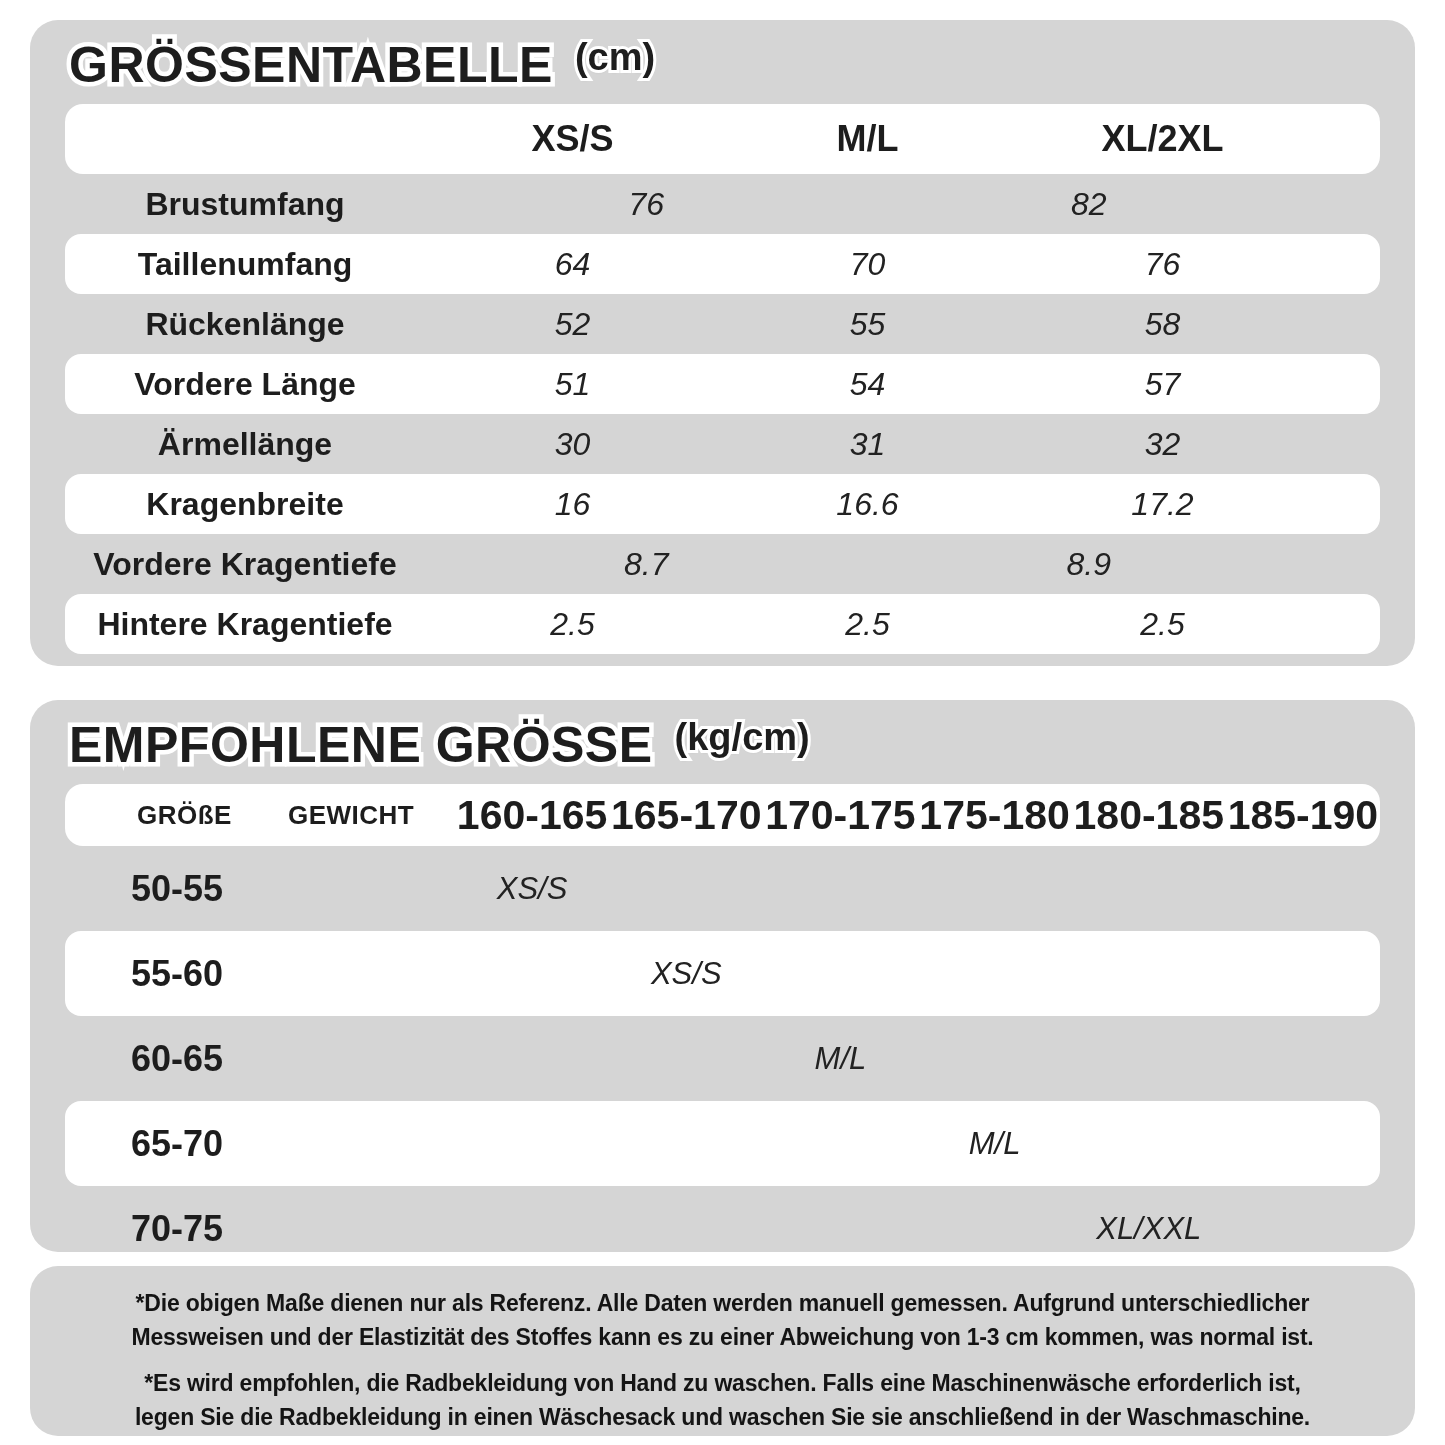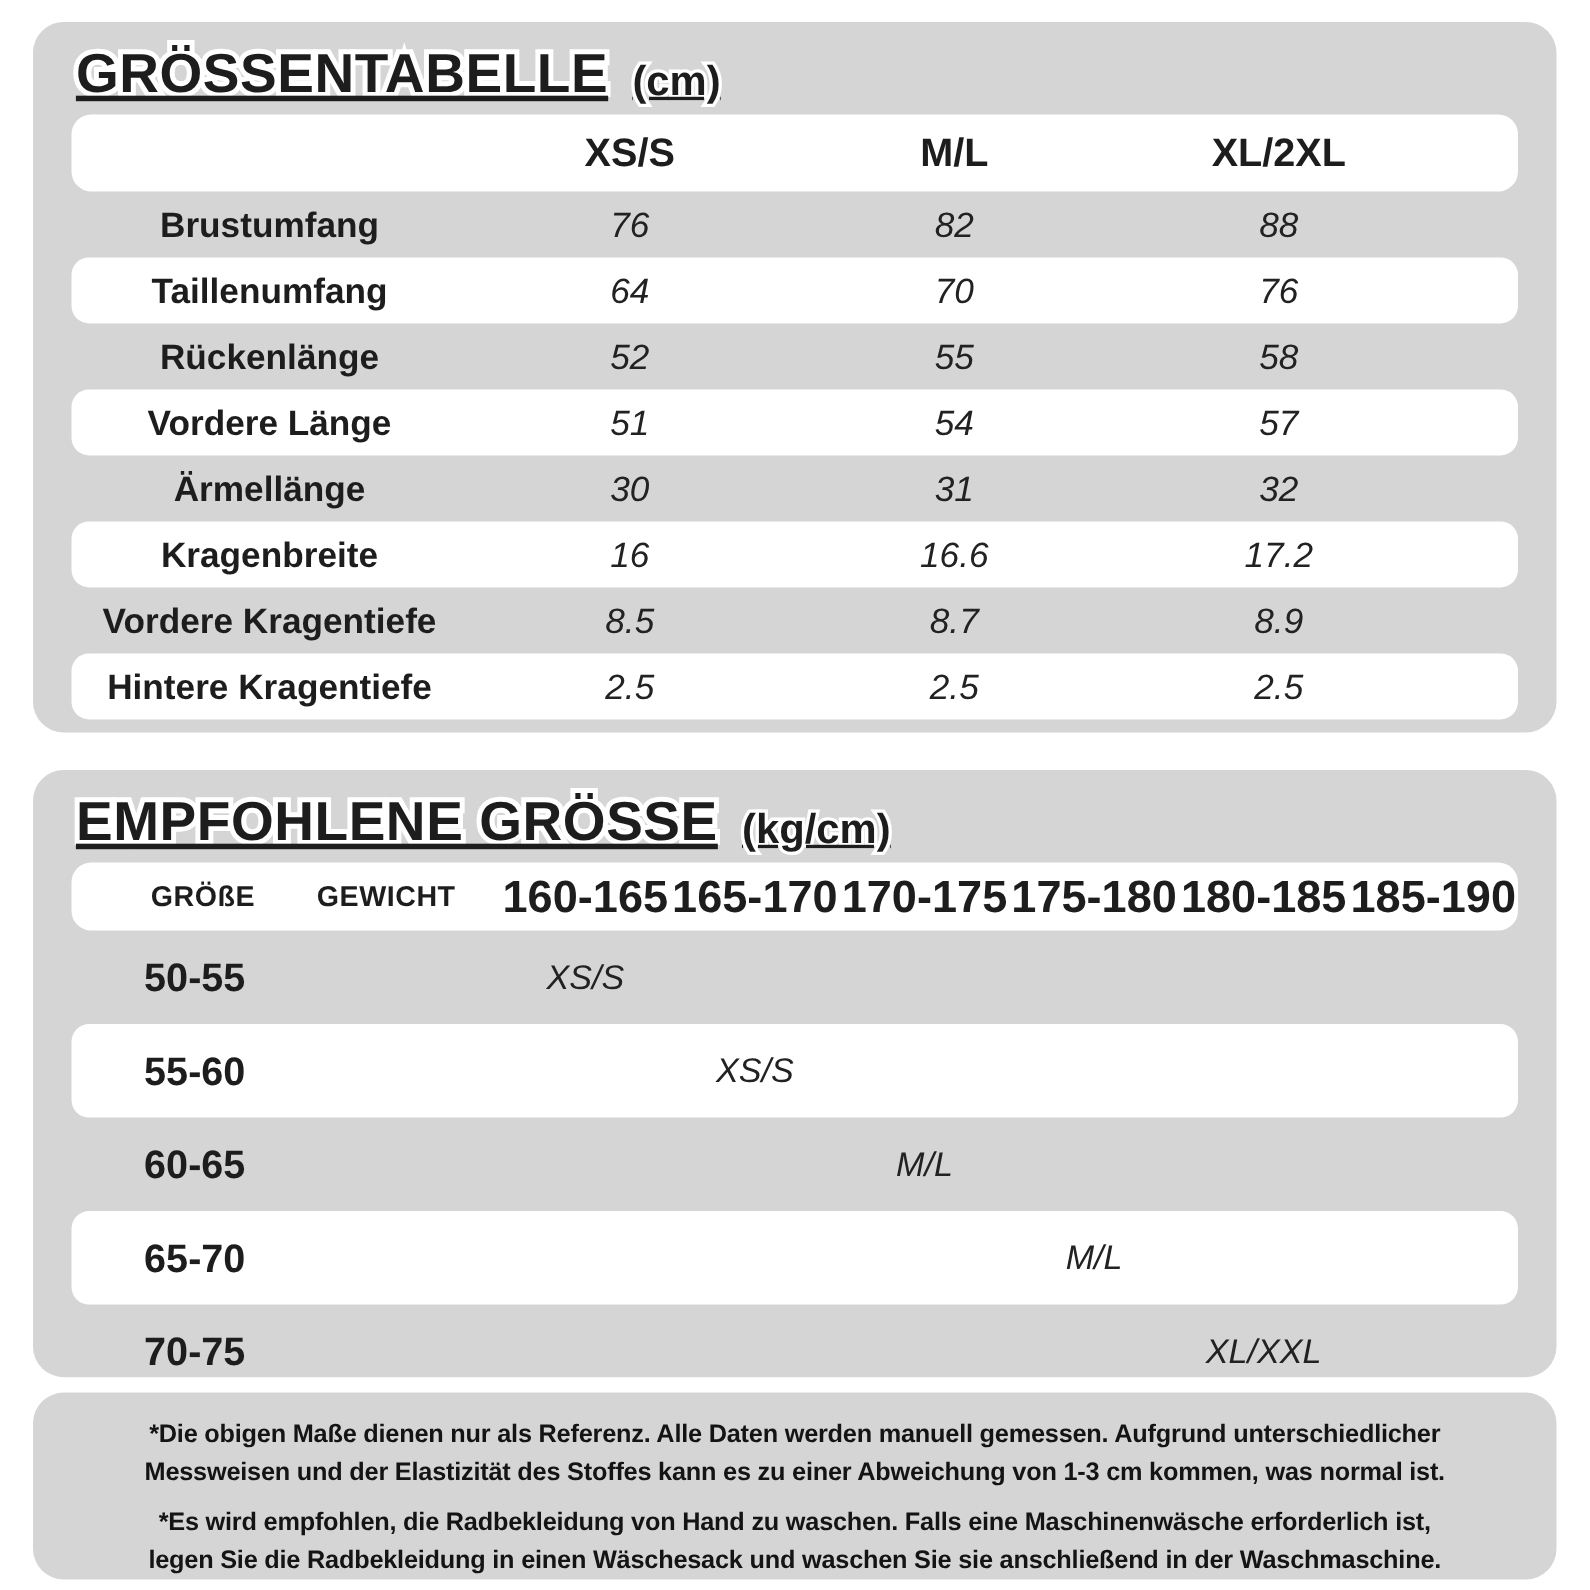--- a/index.html
+++ b/index.html
@@ -8,21 +8,21 @@
     font-family:"Liberation Sans",sans-serif;color:#1d1d1d;overflow:hidden;
   }
   .panel{
     position:absolute;left:30px;width:1385px;background:#d5d5d5;
     border-radius:28px;box-sizing:border-box;padding:16px 35px 14px 35px;
   }
   #panel-size{top:20px;height:646px;}
   #panel-reco{top:700px;height:552px;}
   #panel-notes{top:1266px;height:170px;padding:20px 30px 14px 30px;}
 
-  .panel-title{display:flex;align-items:flex-end;gap:22px;padding-left:4px;height:60px;margin-bottom:8px;text-decoration:underline;}
+  .panel-title{display:flex;align-items:flex-start;gap:22px;padding-left:4px;height:60px;margin-bottom:8px;}
   .title-main{font-size:50px;font-weight:bold;letter-spacing:.5px;color:#1d1d1d;}
   .title-unit{font-size:38px;font-weight:bold;color:#1d1d1d;}
   .outlined{position:relative;z-index:0;white-space:nowrap;}
   .outlined::before{
     content:attr(data-text);position:absolute;left:0;top:0;z-index:-1;
     -webkit-text-stroke:9px #ffffff;text-shadow:0 2px 3px rgba(0,0,0,.15);
   }
   .title-unit.outlined::before{-webkit-text-stroke:6px #ffffff;}
 
   .row-white{background:#ffffff;border-radius:16px;}
@@ -65,21 +65,20 @@
       <div class="t1-spacer"></div>
       <div class="t1-col">XS/S</div>
       <div class="t1-col">M/L</div>
       <div class="t1-col">XL/2XL</div>
     </div>
 
     <div class="t1-row">
       <div class="t1-label">Brustumfang</div>
       <div class="t1-val">76</div>
       <div class="t1-val">82</div>
-      <div class="t1-val">88</div>
     </div>
 
     <div class="t1-row row-white">
       <div class="t1-label">Taillenumfang</div>
       <div class="t1-val">64</div>
       <div class="t1-val">70</div>
       <div class="t1-val">76</div>
     </div>
 
     <div class="t1-row">
@@ -105,21 +104,20 @@
 
     <div class="t1-row row-white">
       <div class="t1-label">Kragenbreite</div>
       <div class="t1-val">16</div>
       <div class="t1-val">16.6</div>
       <div class="t1-val">17.2</div>
     </div>
 
     <div class="t1-row">
       <div class="t1-label">Vordere Kragentiefe</div>
-      <div class="t1-val">8.5</div>
       <div class="t1-val">8.7</div>
       <div class="t1-val">8.9</div>
     </div>
 
     <div class="t1-row row-white">
       <div class="t1-label">Hintere Kragentiefe</div>
       <div class="t1-val">2.5</div>
       <div class="t1-val">2.5</div>
       <div class="t1-val">2.5</div>
     </div>

